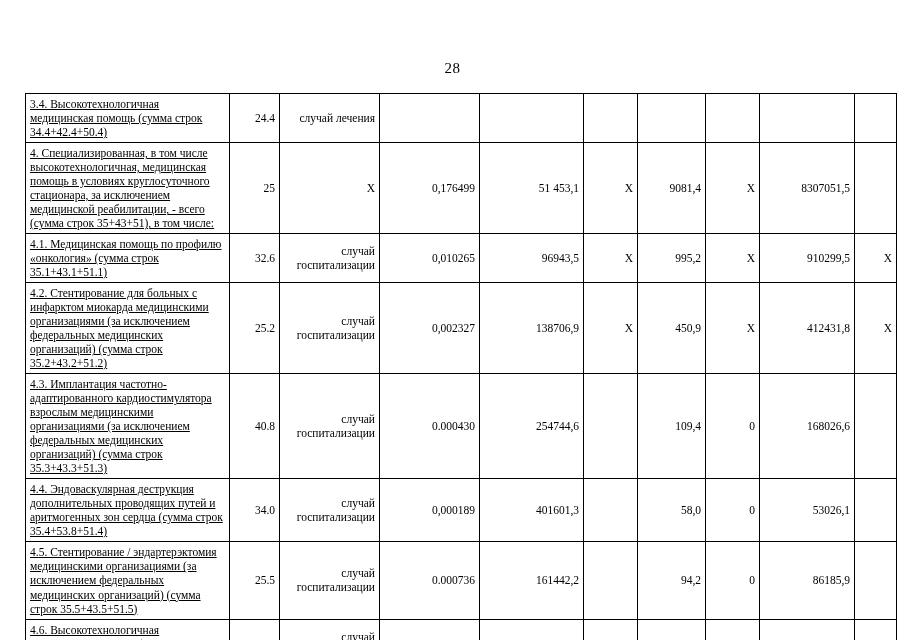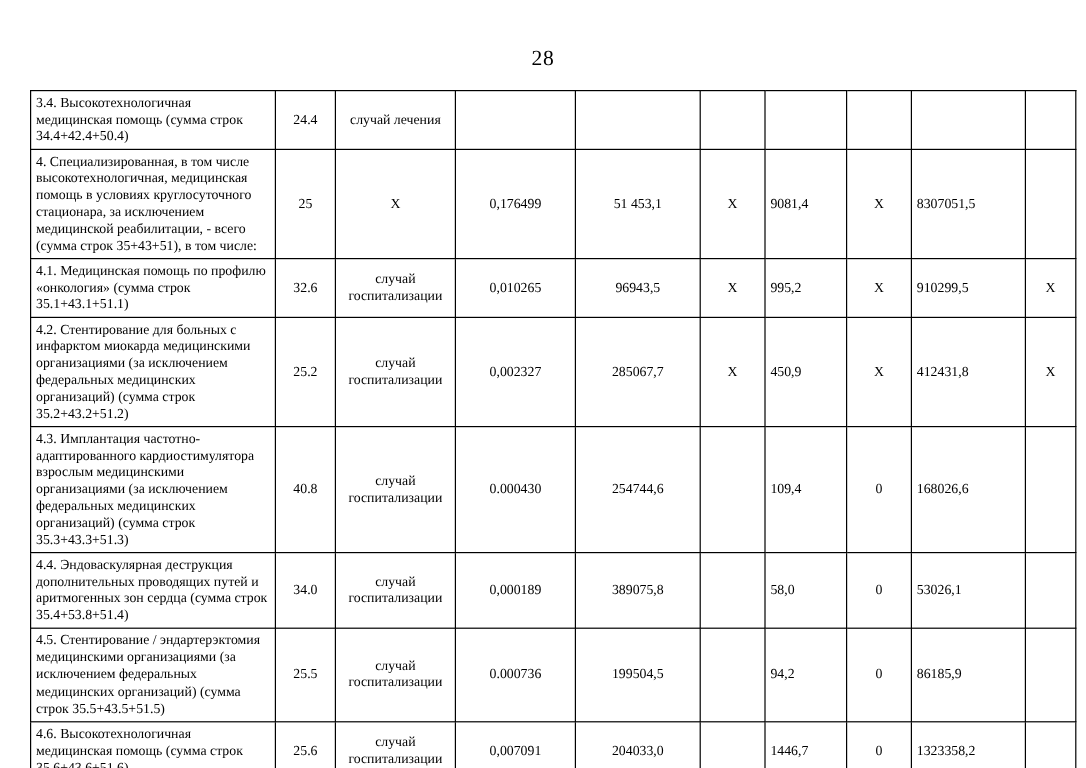--- a/index.html
+++ b/index.html
@@ -17,48 +17,49 @@
   }
   .page {
     position: relative;
     width: 905px;
     height: 640px;
     box-sizing: border-box;
     padding: 0;
   }
   .page-number {
     text-align: center;
-    font-size: 18px;
-    margin-top: 38px;
+    font-size: 15px;
+    margin-top: 60px;
     margin-bottom: 16px;
     letter-spacing: 0.5px;
   }
   table.doc-table {
     border-collapse: collapse;
     margin-left: 25px;
     width: 855px;
     table-layout: fixed;
   }
   table.doc-table td {
     border: 1px solid #000000;
     padding: 3px 4px;
     font-size: 11.5px;
     line-height: 1.22;
     vertical-align: middle;
   }
   td.c-name {
     text-align: left;
     vertical-align: top;
     padding-top: 5px;
+    text-decoration: underline;
   }
   td.c-center {
-    text-align: center;
+    text-align: right;
   }
   td.c-right {
-    text-align: left;
+    text-align: right;
     padding-right: 12px;
   }
   .col-name   { width: 204px; }
   .col-code   { width: 50px; }
   .col-unit   { width: 100px; }
   .col-vol    { width: 100px; }
   .col-cost   { width: 104px; }
   .col-x1     { width: 54px; }
   .col-fin1   { width: 68px; }
   .col-x2     { width: 54px; }
@@ -120,21 +121,21 @@
         <td class="c-right">995,2</td>
         <td class="c-center">X</td>
         <td class="c-right">910299,5</td>
         <td class="c-center">X</td>
       </tr>
       <tr>
         <td class="c-name">4.2. Стентирование для больных с инфарктом миокарда медицинскими организациями (за исключением федеральных медицинских организаций) (сумма строк 35.2+43.2+51.2)</td>
         <td class="c-center">25.2</td>
         <td class="c-center">случай госпитализации</td>
         <td class="c-center">0,002327</td>
-        <td class="c-center">285067,7</td>
+        <td class="c-center">138706,9</td>
         <td class="c-center">X</td>
         <td class="c-right">450,9</td>
         <td class="c-center">X</td>
         <td class="c-right">412431,8</td>
         <td class="c-center">X</td>
       </tr>
       <tr>
         <td class="c-name">4.3. Имплантация частотно-адаптированного кардиостимулятора взрослым медицинскими организациями (за исключением федеральных медицинских организаций) (сумма строк 35.3+43.3+51.3)</td>
         <td class="c-center">40.8</td>
         <td class="c-center">случай госпитализации</td>
@@ -144,33 +145,33 @@
         <td class="c-right">109,4</td>
         <td class="c-center">0</td>
         <td class="c-right">168026,6</td>
         <td class="c-center"></td>
       </tr>
       <tr>
         <td class="c-name">4.4. Эндоваскулярная деструкция дополнительных проводящих путей и аритмогенных зон сердца (сумма строк 35.4+53.8+51.4)</td>
         <td class="c-center">34.0</td>
         <td class="c-center">случай госпитализации</td>
         <td class="c-center">0,000189</td>
-        <td class="c-center">389075,8</td>
+        <td class="c-center">401601,3</td>
         <td class="c-center"></td>
         <td class="c-right">58,0</td>
         <td class="c-center">0</td>
         <td class="c-right">53026,1</td>
         <td class="c-center"></td>
       </tr>
       <tr>
         <td class="c-name">4.5. Стентирование / эндартерэктомия медицинскими организациями (за исключением федеральных медицинских организаций) (сумма строк 35.5+43.5+51.5)</td>
         <td class="c-center">25.5</td>
         <td class="c-center">случай госпитализации</td>
         <td class="c-center">0.000736</td>
-        <td class="c-center">199504,5</td>
+        <td class="c-center">161442,2</td>
         <td class="c-center"></td>
         <td class="c-right">94,2</td>
         <td class="c-center">0</td>
         <td class="c-right">86185,9</td>
         <td class="c-center"></td>
       </tr>
       <tr>
         <td class="c-name">4.6. Высокотехнологичная медицинская помощь (сумма строк 35.6+43.6+51.6)</td>
         <td class="c-center">25.6</td>
         <td class="c-center">случай госпитализации</td>

